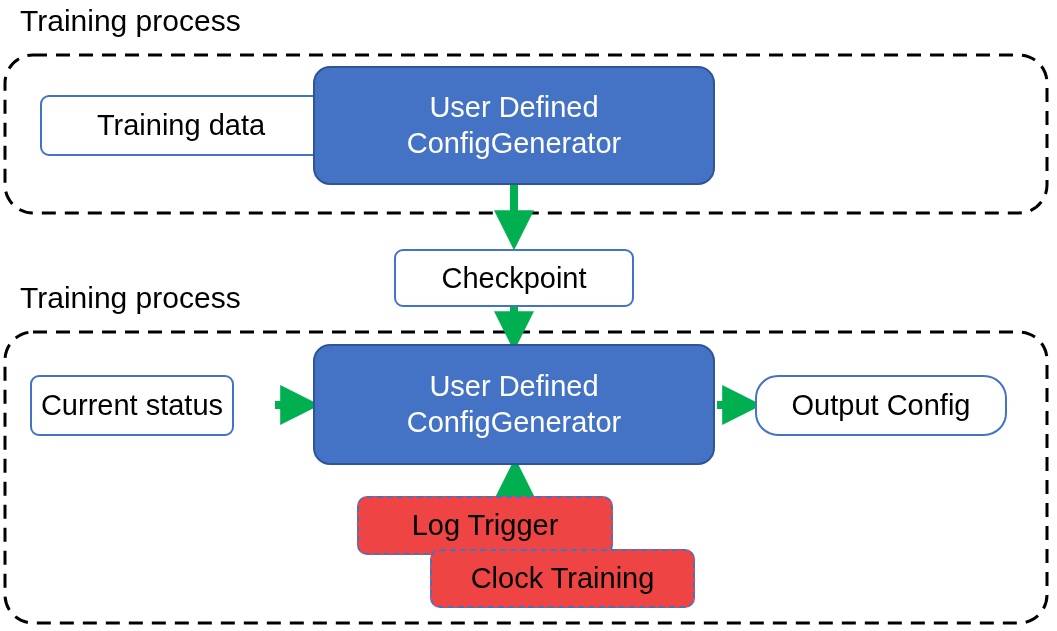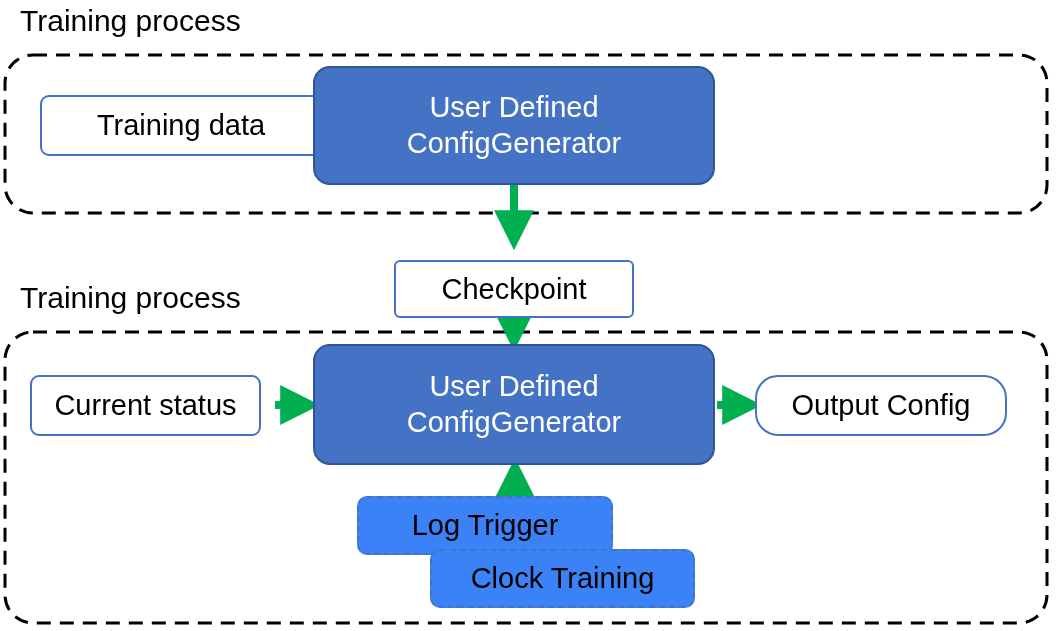--- a/index.html
+++ b/index.html
@@ -48,21 +48,21 @@
   }
   .node-primary {
     background: #4472C4;
     border: 2px solid #2F5597;
     border-radius: 17px;
     color: #ffffff;
     font-size: 29px;
     line-height: 1.22;
   }
   .node-dashed {
-    background: #3b82f6;
+    background: #ef4444;
     border: 2px dashed #4472C4;
     border-radius: 10px;
     color: #000000;
     font-size: 29px;
   }
   .node-primary .node-text {
     display: block;
   }
   .node-text-line {
     display: block;
@@ -105,25 +105,25 @@
     <span class="node-text-line">Training data</span>
   </div>
 
   <div class="node node-primary" style="left:313px; top:66px; width:402px; height:119px;">
     <span class="node-text">
       <span class="node-text-line">User Defined</span>
       <span class="node-text-line">ConfigGenerator</span>
     </span>
   </div>
 
-  <div class="node node-solid" style="left:394px; top:260px; width:240px; height:58px;border-radius:6px;">
+  <div class="node node-solid" style="left:394px; top:249px; width:240px; height:58px;">
     <span class="node-text-line">Checkpoint</span>
   </div>
 
-  <div class="node node-solid" style="left:30px; top:375px; width:231px; height:61px;">
+  <div class="node node-solid" style="left:30px; top:375px; width:204px; height:61px;">
     <span class="node-text-line">Current status</span>
   </div>
 
   <div class="node node-primary" style="left:313px; top:344px; width:402px; height:121px;">
     <span class="node-text">
       <span class="node-text-line">User Defined</span>
       <span class="node-text-line">ConfigGenerator</span>
     </span>
   </div>
 

